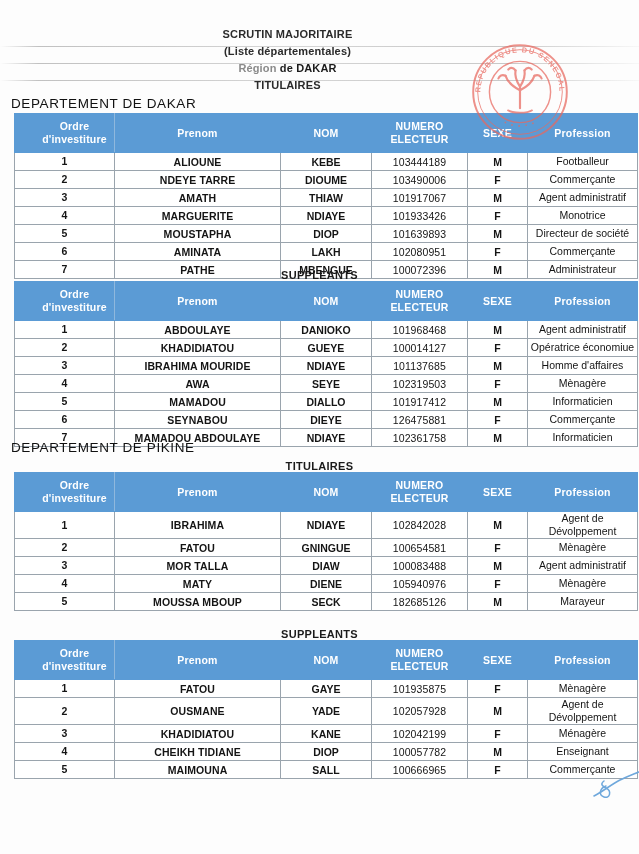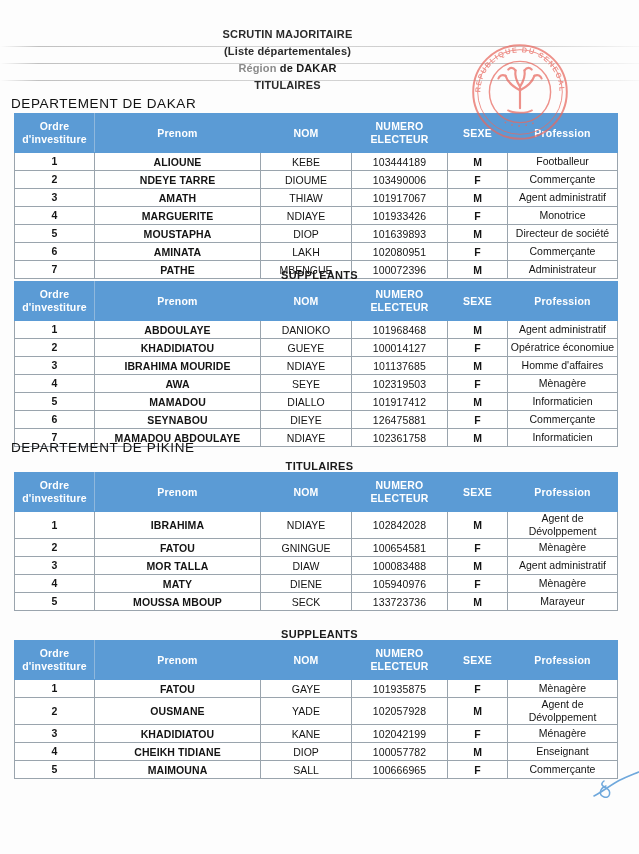--- a/index.html
+++ b/index.html
@@ -71,38 +71,38 @@
   table.grid thead th{
     background:#5b9bd5;
     color:#ffffff;
     font-weight:600;
     font-size:10.5px;
     height:38px;
     line-height:13px;
     letter-spacing:.2px;
     border-color:#5b9bd5;
   }
-  table.grid thead th.col-ordre{border-right-color:#8fb8dd;}
+  table.grid thead th.col-ordre{border-right-color:#8fb8dd;padding-left:20px;}
   table.grid tbody td{
     height:17px;
     color:#141414;
     font-size:10.5px;
     background:#ffffff;
   }
   td.c-ordre{
     text-align:left;
     padding-left:3px;
     vertical-align:top;
     font-weight:600;
     font-size:10.5px;
     background:#f4f9fd;
     line-height:13px;
   }
   td.c-prenom{font-weight:600;letter-spacing:.1px;}
-  td.c-nom{font-weight:400;}
+  td.c-nom{font-weight:700;}
   td.c-num{font-weight:500;letter-spacing:.1px;}
   td.c-sexe{font-weight:600;}
   td.c-prof{font-weight:400;line-height:13px;}
   tr.tall td{height:34px;}
   .w-ordre{width:79px;}
   .w-prenom{width:165px;}
   .w-nom{width:90px;}
   .w-num{width:95px;}
   .w-sexe{width:59px;}
   .w-prof{width:109px;}
@@ -343,21 +343,21 @@
           <td class="c-prenom w-prenom">MATY</td>
           <td class="c-nom w-nom">DIENE</td>
           <td class="c-num w-num">105940976</td>
           <td class="c-sexe w-sexe">F</td>
           <td class="c-prof w-prof">Mènagère</td>
         </tr>
         <tr>
           <td class="c-ordre w-ordre">5</td>
           <td class="c-prenom w-prenom">MOUSSA MBOUP</td>
           <td class="c-nom w-nom">SECK</td>
-          <td class="c-num w-num">133723736</td>
+          <td class="c-num w-num">182685126</td>
           <td class="c-sexe w-sexe">M</td>
           <td class="c-prof w-prof">Marayeur</td>
         </tr>
       </tbody>
   </table>
 
   <div class="sectitle" style="top:628px;">SUPPLEANTS</div>
 
   <table class="grid" id="t3" style="left:14px;top:640px;width:597px;">
     <thead>

